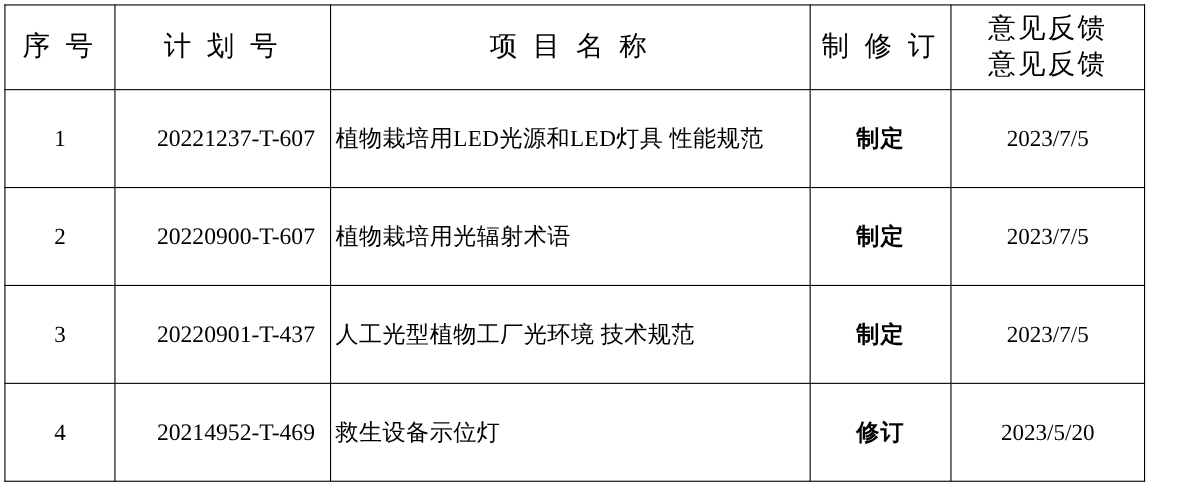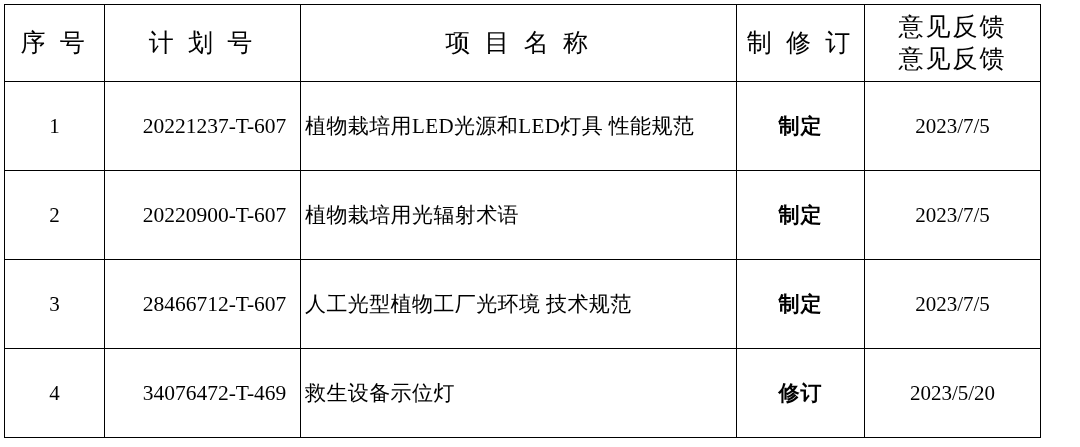--- a/index.html
+++ b/index.html
@@ -107,26 +107,26 @@
     </tr>
     <tr>
       <td class="col-seq">2</td>
       <td class="col-plan">20220900-T-607</td>
       <td class="col-name">植物栽培用光辐射术语</td>
       <td class="col-type">制定</td>
       <td class="col-date">2023/7/5</td>
     </tr>
     <tr>
       <td class="col-seq">3</td>
-      <td class="col-plan">28466712-T-607</td>
+      <td class="col-plan">20220901-T-437</td>
       <td class="col-name">人工光型植物工厂光环境   技术规范</td>
       <td class="col-type">制定</td>
       <td class="col-date">2023/7/5</td>
     </tr>
     <tr>
       <td class="col-seq">4</td>
-      <td class="col-plan">34076472-T-469</td>
+      <td class="col-plan">20214952-T-469</td>
       <td class="col-name">救生设备示位灯</td>
       <td class="col-type">修订</td>
       <td class="col-date">2023/5/20</td>
     </tr>
   </tbody>
 </table>
 
 </body></html>

